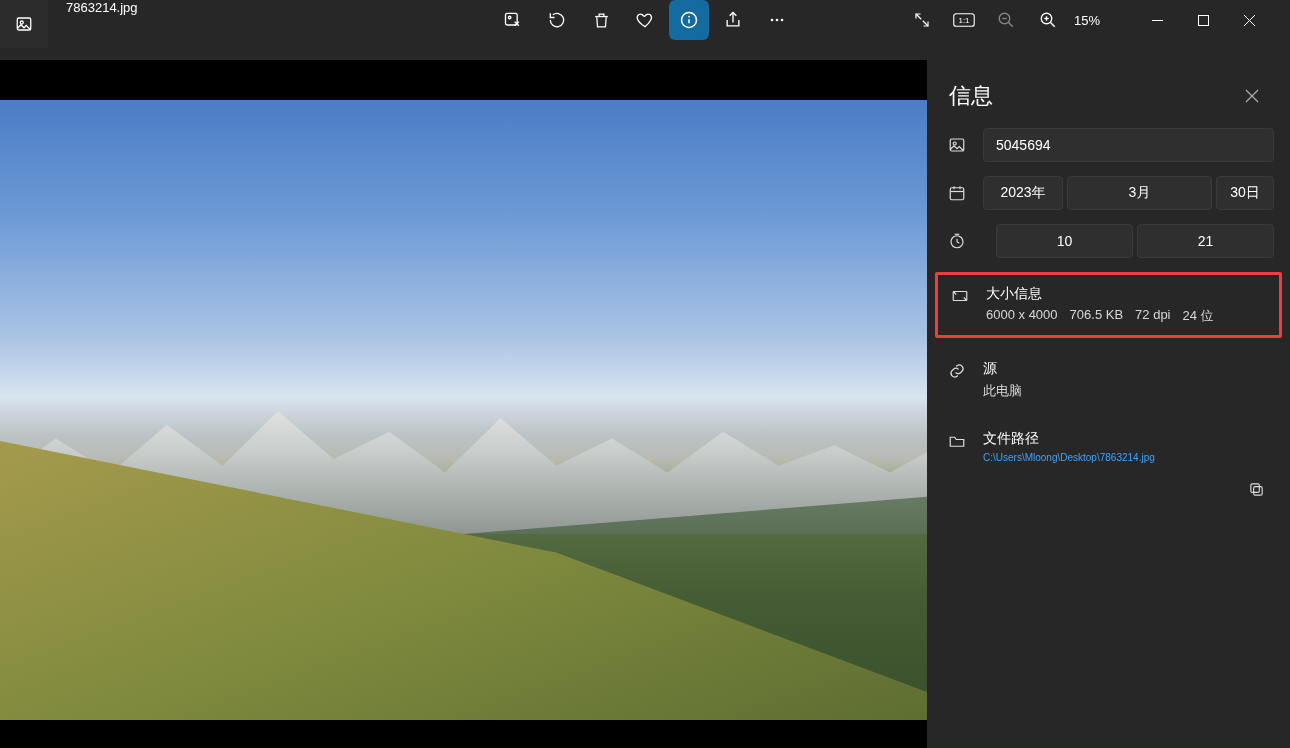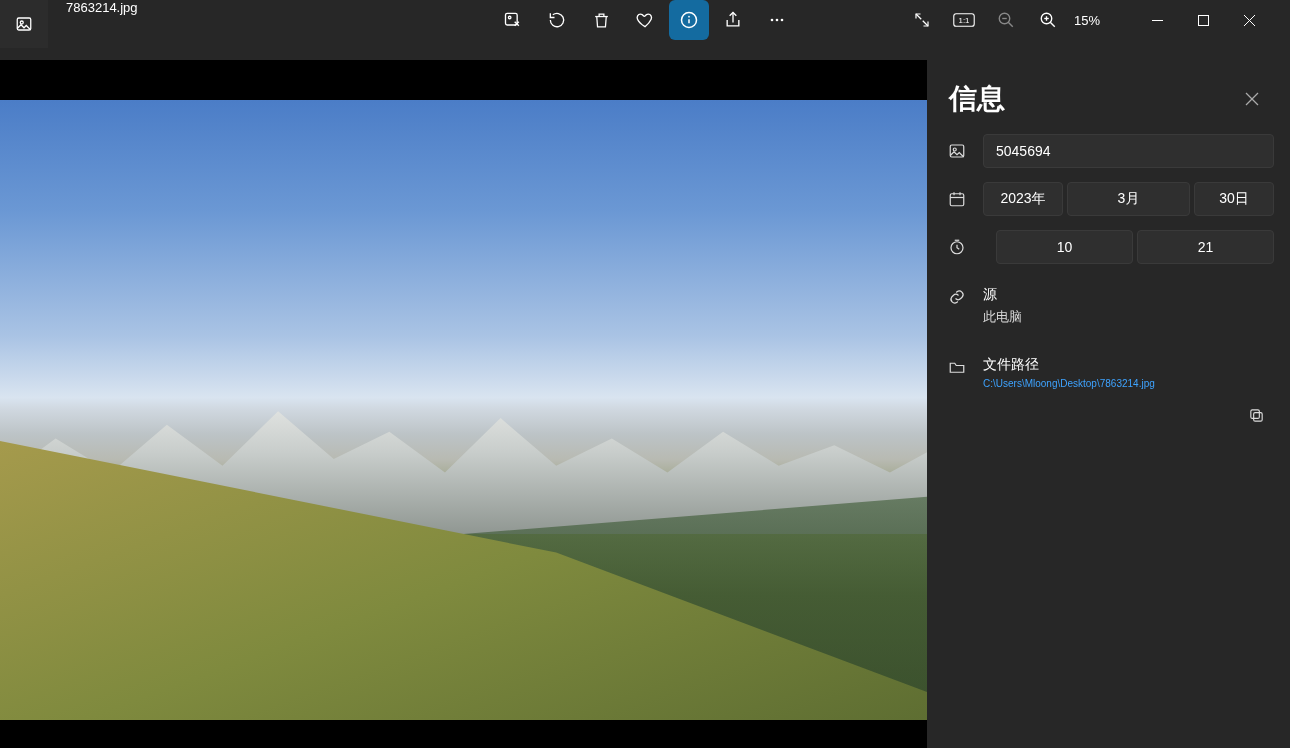--- a/index.html
+++ b/index.html
@@ -44,33 +44,33 @@
     background:linear-gradient(180deg,#3b5a32 0%,#2d4727 100%);
     clip-path:polygon(0% 40%,100% 10%,100% 100%,0% 100%);
     opacity:.6;}
   .grass{position:absolute;left:0;right:0;bottom:0;height:45%;
     background:linear-gradient(160deg,#a59a4c 0%,#7f8a3e 50%,#5e6e32 100%);
     clip-path:polygon(0% 0%,60% 40%,100% 90%,100% 100%,0% 100%);
   }
   
   .info-panel{width:363px;background:var(--bg2);display:flex;flex-direction:column;}
   .info-header{display:flex;align-items:center;justify-content:space-between;padding:20px 22px 16px 22px;}
-  .info-title{font-size:28px;font-weight:700;}
+  .info-title{font-size:22px;font-weight:400;}
   .close-panel{width:32px;height:32px;display:flex;align-items:center;justify-content:center;}
   .info-body{padding:0 16px 16px 16px;display:flex;flex-direction:column;gap:14px;}
   .row{display:flex;align-items:center;gap:12px;}
   .row .icon-slot{width:28px;display:flex;justify-content:center;flex-shrink:0;}
   .row .content{flex:1;}
   .field{background:#2f2f2f;border:1px solid #3a3a3a;border-radius:4px;height:34px;display:flex;align-items:center;padding:0 12px;font-size:14px;color:var(--text);}
   .placeholder{color:#9a9a9a;}
   .date-row{display:flex;gap:4px;}
   .date-row .field{flex:0 0 auto;justify-content:center;}
   .date-row .field.y{width:80px;}
   .date-row .field.m{flex:1;text-align:center;justify-content:center;}
-  .date-row .field.d{width:80px;}
+  .date-row .field.d{width:58px;}
   .time-row{display:flex;gap:4px;padding-left:13px;}
   .time-row .field{flex:1;justify-content:center;}
   .section{display:flex;gap:12px;padding:8px 0;}
   .section .icon-slot{width:28px;display:flex;justify-content:center;flex-shrink:0;padding-top:2px;}
   .section .content{flex:1;}
   .section-title{font-size:14px;color:#fff;margin-bottom:4px;}
   .section-detail{font-size:13px;color:#d8d8d8;display:flex;gap:12px;flex-wrap:wrap;}
   .link{color:#3ea3ff;font-size:10px;}
   .highlight-box{border:3px solid var(--highlight);border-radius:2px;margin:0 -8px;padding:10px 8px 10px 8px;position:relative;}
   .copy-btn{position:absolute;right:4px;bottom:-32px;width:28px;height:28px;display:flex;align-items:center;justify-content:center;}
@@ -250,20 +250,40 @@
               <path d="M9 3h6"></path>
             </svg>
         </div>
         <div class="content time-row">
           <div class="field">10</div>
           <div class="field">21</div>
         </div>
       </div>
 
 
+      <div class="highlight-box">
+        <div class="section" style="padding:0;">
+          <div class="icon-slot">
+            <svg width="18" height="18" viewBox="0 0 24 24" fill="none" stroke="#ddd" stroke-width="1.6">
+                <rect x="3" y="6" width="18" height="12" rx="1"></rect>
+                <path d="M3 6l4 4"></path>
+                <path d="M21 18l-4-4"></path>
+              </svg>
+          </div>
+          <div class="content">
+            <div class="section-title">大小信息</div>
+            <div class="section-detail">
+              <span>6000 x 4000</span>
+              <span>706.5 KB</span>
+              <span>72 dpi</span>
+              <span>24 位</span>
+            </div>
+          </div>
+        </div>
+      </div>
 
       <div class="section">
         <div class="icon-slot">
           <svg width="18" height="18" viewBox="0 0 24 24" fill="none" stroke="#ddd" stroke-width="1.6">
               <path d="M10 14a5 5 0 0 0 7 0l2-2a5 5 0 0 0-7-7l-1 1"></path>
               <path d="M14 10a5 5 0 0 0-7 0l-2 2a5 5 0 0 0 7 7l1-1"></path>
             </svg>
         </div>
         <div class="content">
           <div class="section-title">源</div>

